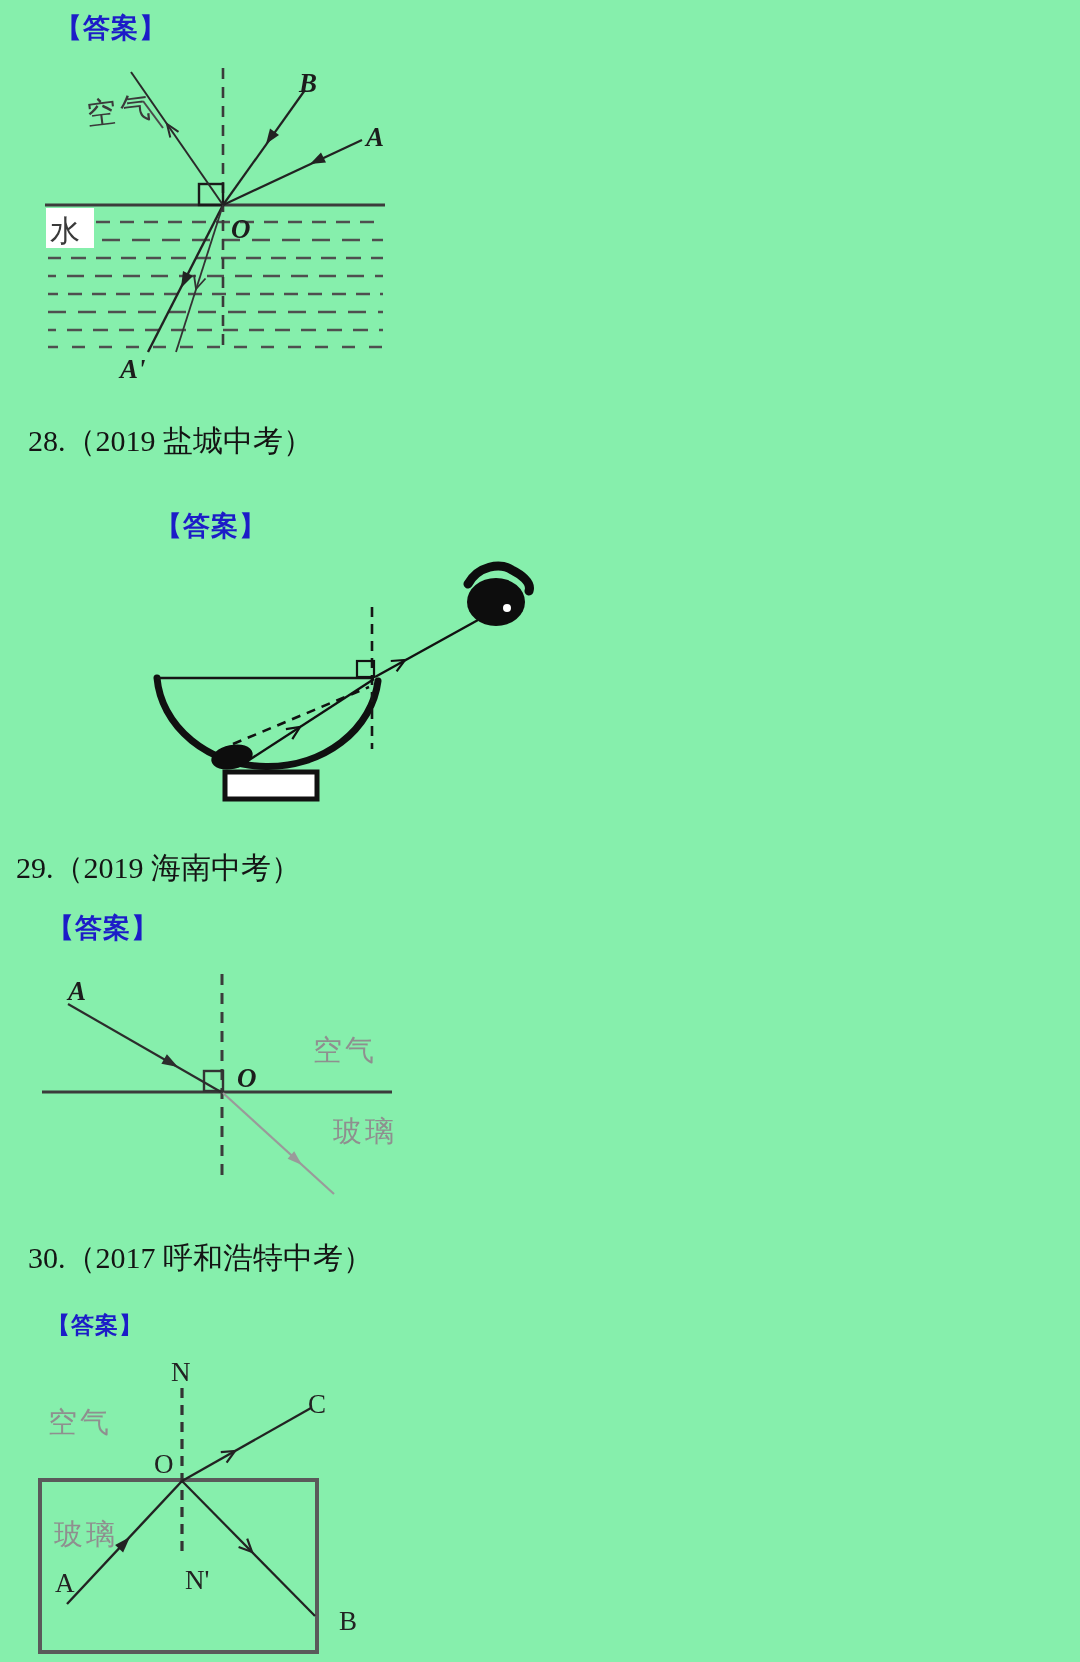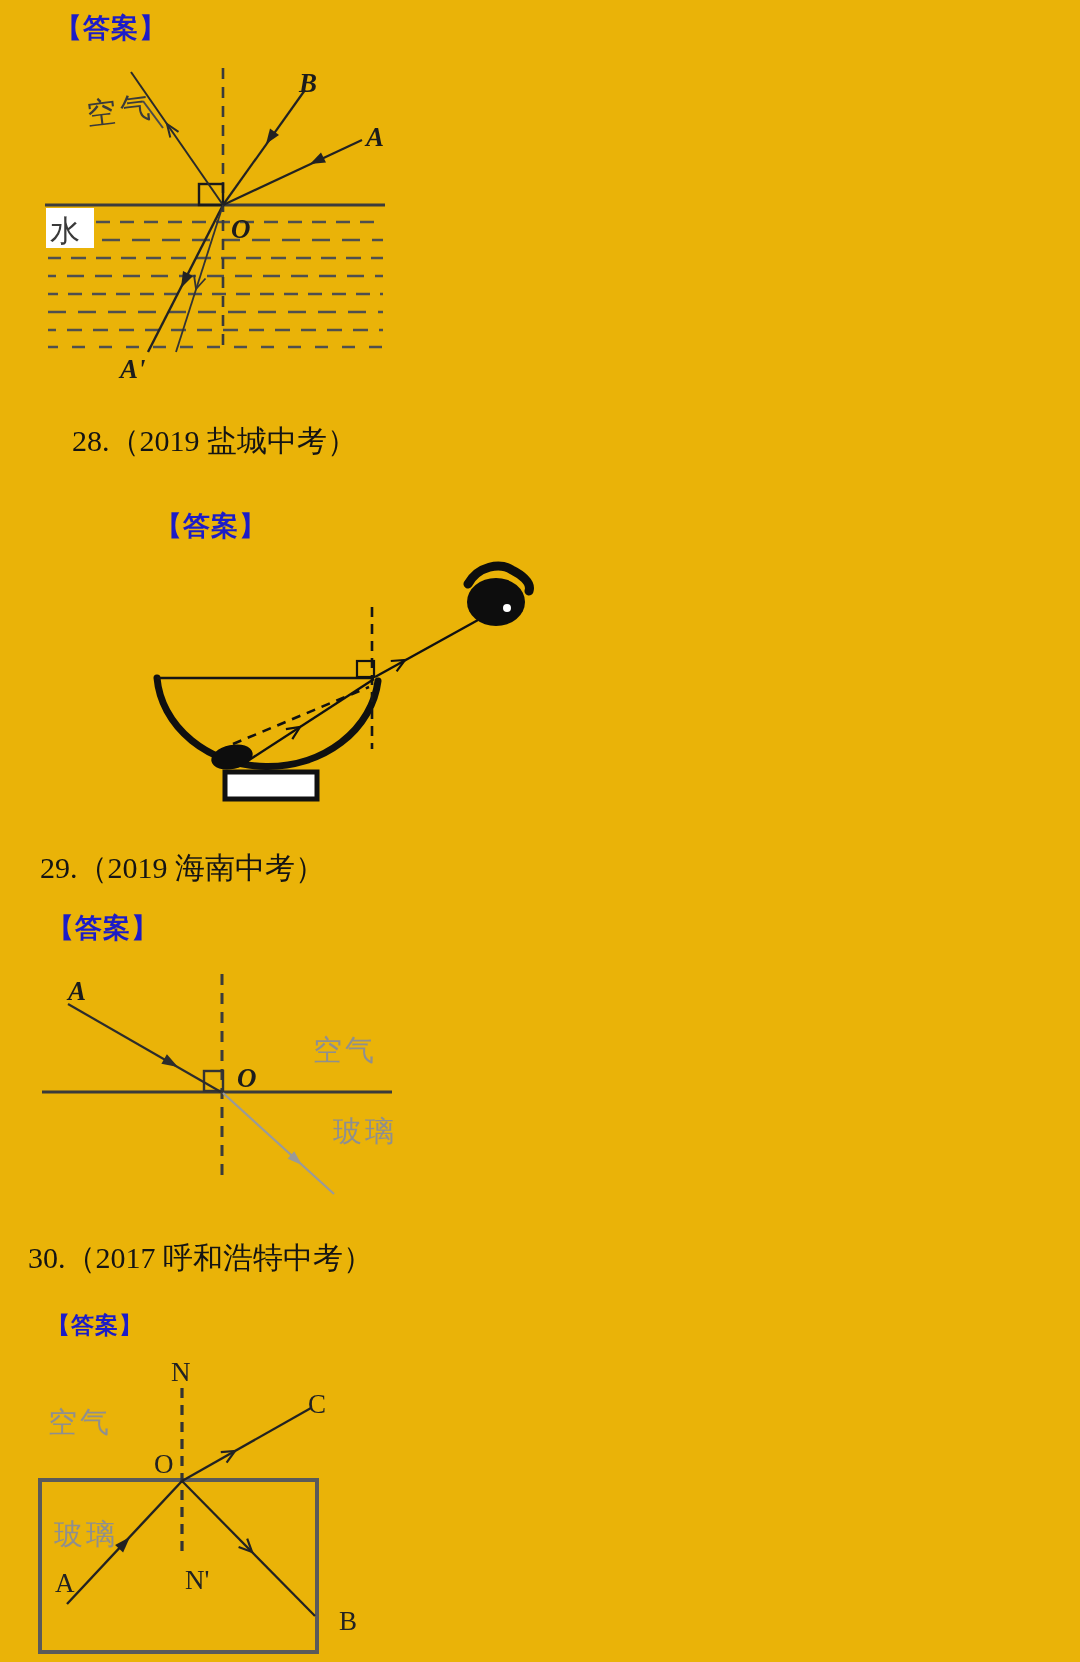--- a/index.html
+++ b/index.html
@@ -1,17 +1,17 @@
 <!DOCTYPE html>
 <html><head>
 <meta charset="utf-8">
 <style>
   html,body{margin:0;padding:0;background:#ffffff;}
   .page{
-    position:relative;width:1080px;height:1662px;background:#eab308;overflow:hidden;
+    position:relative;width:1080px;height:1662px;background:#86efac;overflow:hidden;
     font-family:"Liberation Serif","DejaVu Serif",serif;color:#1a1a1a;
   }
   .answer-badge{
     position:absolute;color:#1c1cc8;font-weight:bold;font-size:27px;line-height:30px;
     letter-spacing:1px;font-family:"Liberation Serif","DejaVu Serif",serif;white-space:nowrap;
   }
   .answer-badge.small{font-size:23px;line-height:25px;}
   .heading{
     position:absolute;font-size:30px;line-height:34px;color:#141414;white-space:nowrap;
     font-family:"Liberation Serif","DejaVu Serif",serif;
@@ -68,21 +68,21 @@
 
     <line x1="143" y1="101" x2="163" y2="128" stroke="#4a4a4a" stroke-width="2"></line>
 
     <text class="cjk-dark" x="86" y="121" transform="rotate(-7 115 108)">空气</text>
     <text class="lab-it" x="299" y="92">B</text>
     <text class="lab-it" x="366" y="146">A</text>
     <text class="lab-it" font-size="28" x="231" y="238">O</text>
     <text class="lab-it" x="120" y="378">A'</text>
   </svg>
 
-  <div class="heading" style="left:28px;top:424px;margin-left:44px;">28.（2019 盐城中考）</div>
+  <div class="heading" style="left:28px;top:424px;">28.（2019 盐城中考）</div>
 
   <div class="answer-badge" style="left:155px;top:511px;">【答案】</div>
 
   <svg style="left:140px;top:520px;" width="410" height="290" viewBox="140 520 410 290">
 
     <path d="M 157,678 A 111 96 0 0 0 378,681" fill="none" stroke="#101010" stroke-width="7" stroke-linecap="round"></path>
     <rect x="225" y="772" width="92" height="27" fill="#ffffff" stroke="#111111" stroke-width="5"></rect>
 
     <line x1="157" y1="678" x2="374" y2="678" stroke="#151515" stroke-width="2.6"></line>
 
@@ -99,21 +99,21 @@
     <line x1="375" y1="677" x2="478" y2="620" stroke="#111111" stroke-width="2.4"></line>
     <polyline points="396.6,671.4 405,660 390.8,661" fill="none" stroke="#111111" stroke-width="2.2"></polyline>
 
     <g>
       <path d="M 468,584 C 478,566 500,562 512,570 C 520,574 532,582 529,591" fill="none" stroke="#0d0d0d" stroke-width="9" stroke-linecap="round"></path>
       <ellipse cx="496" cy="602" rx="29" ry="24" fill="#0d0d0d"></ellipse>
       <circle cx="507" cy="608" r="4" fill="#ffffff"></circle>
     </g>
   </svg>
 
-  <div class="heading" style="left:40px;top:851px;">29.（2019 海南中考）</div>
+  <div class="heading" style="left:16px;top:851px;">29.（2019 海南中考）</div>
 
   <div class="answer-badge" style="left:47px;top:913px;">【答案】</div>
 
   <svg style="left:30px;top:960px;" width="380" height="245" viewBox="30 960 380 245">
 
     <line x1="42" y1="1092" x2="392" y2="1092" stroke="#3b3b3b" stroke-width="3"></line>
 
     <line x1="222" y1="974" x2="222" y2="1183" stroke="#3b3b3b" stroke-width="3" stroke-dasharray="11 8"></line>
     <rect x="204" y="1071" width="19" height="20" fill="none" stroke="#333333" stroke-width="2.4"></rect>
 

